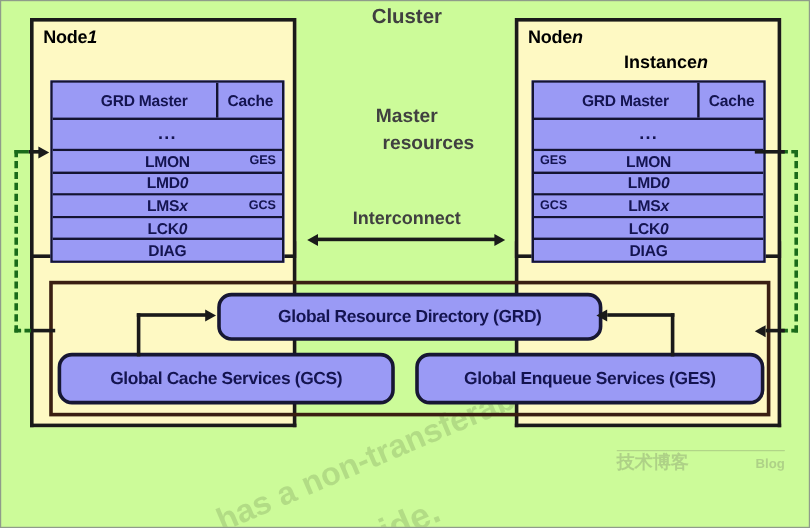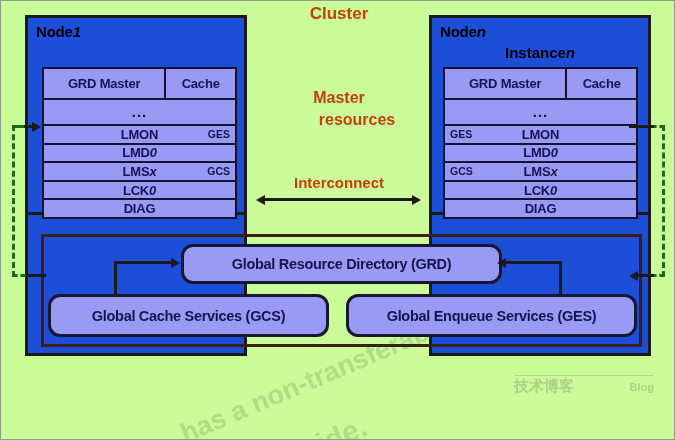--- a/index.html
+++ b/index.html
@@ -18,21 +18,21 @@
     overflow: hidden;
     font-family: "Liberation Sans", sans-serif;
     color: #000000;
   }
 
   
   .abs { position: absolute; box-sizing: border-box; }
 
   
   .node-box {
-    background: #1d4ed8;
+    background: #fef9c3;
     border: 3px solid #1a1a1a;
   }
 
   .node-label {
     position: absolute;
     font-size: 15px;
     font-weight: bold;
     letter-spacing: -0.2px;
     color: #000;
     white-space: nowrap;
@@ -113,29 +113,29 @@
   .top-split .cellA, .top-split .cellB {
     display: flex;
     align-items: center;
     justify-content: center;
     font-size: 13px;
     font-weight: bold;
     color: #141450;
     white-space: nowrap;
     letter-spacing: -0.2px;
   }
-  .top-split .cellA { flex: 0 0 63%; border-right: 2px solid #141432; }
+  .top-split .cellA { flex: 0 0 63%; border-right: 2px solid #141432; margin-left: 16px; }
   .top-split .cellB { flex: 1 1 auto; }
 
   
   .center-heading {
     position: absolute;
     text-align: center;
     font-weight: bold;
-    color: #c2410c;
+    color: #404040;
     white-space: nowrap;
   }
 
   
   .svc-frame {
     position: absolute;
     border: 3px solid #3a1f12;
     background: transparent;
   }
   .pill {
@@ -277,21 +277,21 @@
       <div class="proc-row diag">
         <span class="center-text">DIAG</span>
       </div>
     </div>
   </div>
 
   <div class="abs node-box" style="left:428px; top:14px; width:222px; height:200px;">
     <div class="node-label" style="left:8px; top:5px;">
       <span>Node</span><span class="ital">n</span>
     </div>
-    <div class="instance-label" style="left:0; top:26px; width:100%;">
+    <div class="instance-label" style="left:0; top:26px; width:100%;padding-left:15px;">
       <span>Instance</span><span class="ital">n</span>
     </div>
 
     <div class="proc-stack" style="left:11px; top:49px; width:191px; height:148px;">
 
       <div class="top-split" style="height:29px;">
         <div class="cellA">GRD Master</div>
         <div class="cellB">Cache</div>
       </div>
 

